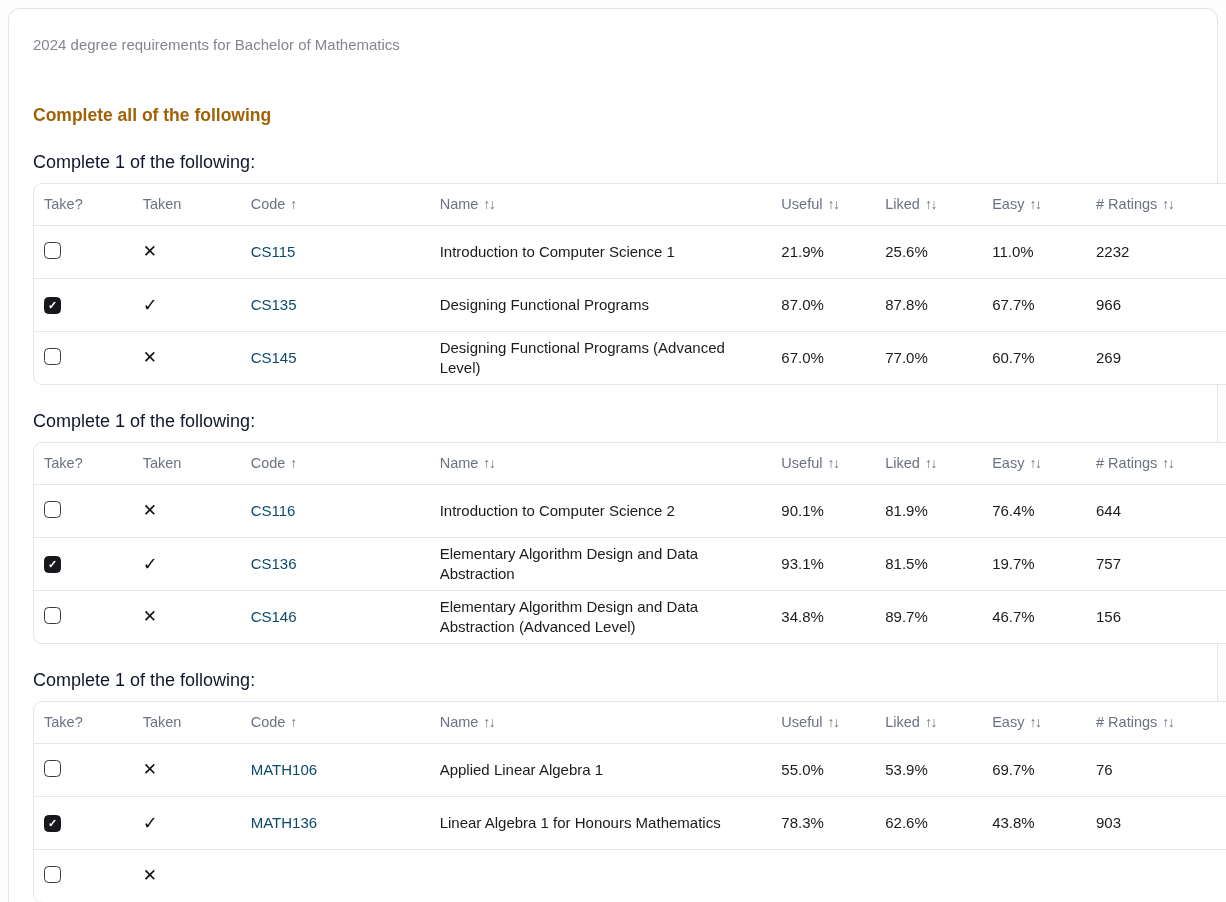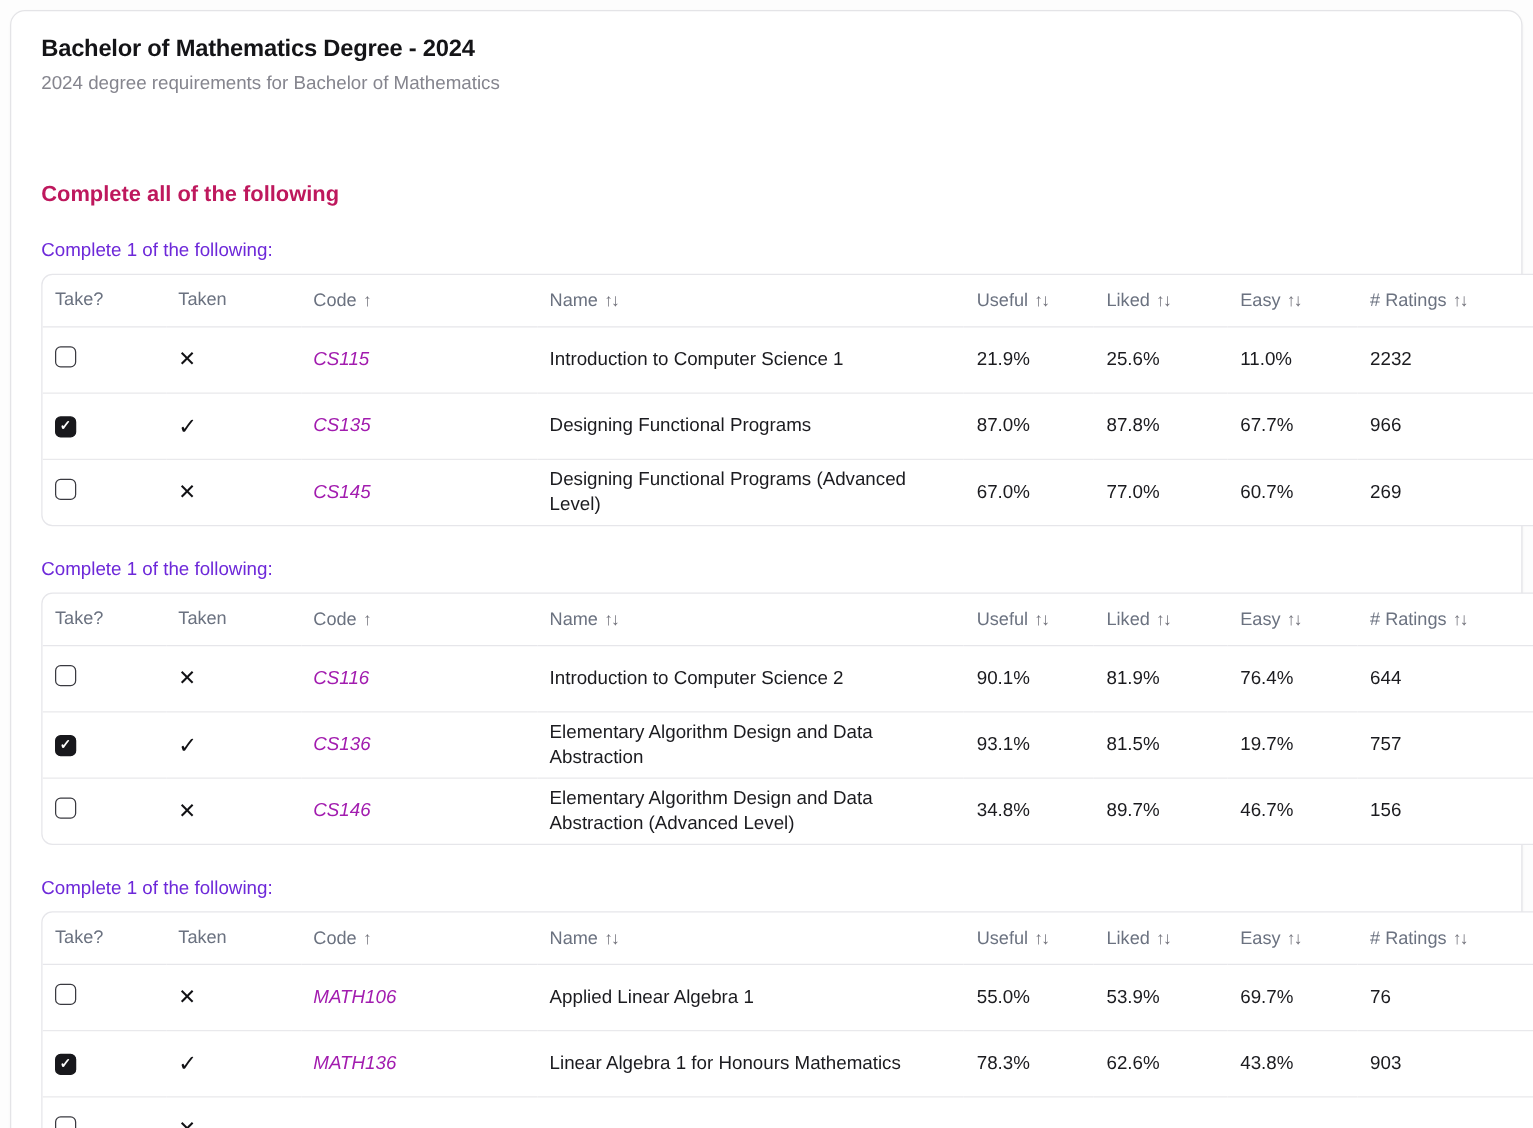--- a/index.html
+++ b/index.html
@@ -27,29 +27,29 @@
     font-weight: 700;
     color: #141417;
     letter-spacing: -0.01em;
   }
   .subtitle {
     margin: 7px 0 0;
     font-size: 15px;
     color: #85858e;
   }
   .section-heading {
-    margin: 70px 0 0;
+    margin: 52px 0 0;
     font-size: 17.5px;
     font-weight: 700;
-    color: #be185d;
+    color: #a16207;
   }
   .group-label {
     margin: 26px 0 10px;
-    font-size: 15px;
-    color: #6d28d9;
+    font-size: 18px;
+    color: #0f172a;
   }
   .table-wrap {
     width: 1213px;
     border: 1px solid #e6e6ea;
     border-radius: 9px;
     overflow: hidden;
     background: #fff;
   }
   table.course-table {
     width: 100%;
@@ -97,39 +97,37 @@
   .checkbox.checked {
     background: #18181c;
     border-color: #18181c;
     color: #ffffff;
     font-weight: 700;
   }
   .taken-icon { display: inline-block; color: #111114; }
   .taken-icon.cross { font-size: 17px; font-weight: 400; }
   .taken-icon.check { font-size: 18px; font-weight: 400; }
   .code-link {
-    color: #a21caf;
+    color: #0c4a6e;
     font-weight: 500;
     text-decoration: none;
     cursor: pointer;
     white-space: nowrap;
-    font-style: italic;
   }
   .name-text {
     display: inline-block;
     max-width: 300px;
     line-height: 20px;
   }
   td.num { font-variant-numeric: tabular-nums; }
 </style>
 </head>
 <body>
 
 <div class="card">
-  <h1 class="page-title">Bachelor of Mathematics Degree - 2024</h1>
   <p class="subtitle">2024 degree requirements for Bachelor of Mathematics</p>
   <h2 class="section-heading">Complete all of the following</h2>
   <div id="groups">
   <section class="group">
     <p class="group-label">Complete 1 of the following:</p>
     <div class="table-wrap">
       <table class="course-table">
         <colgroup>
           <col style="width:95px">
               <col style="width:104px">

